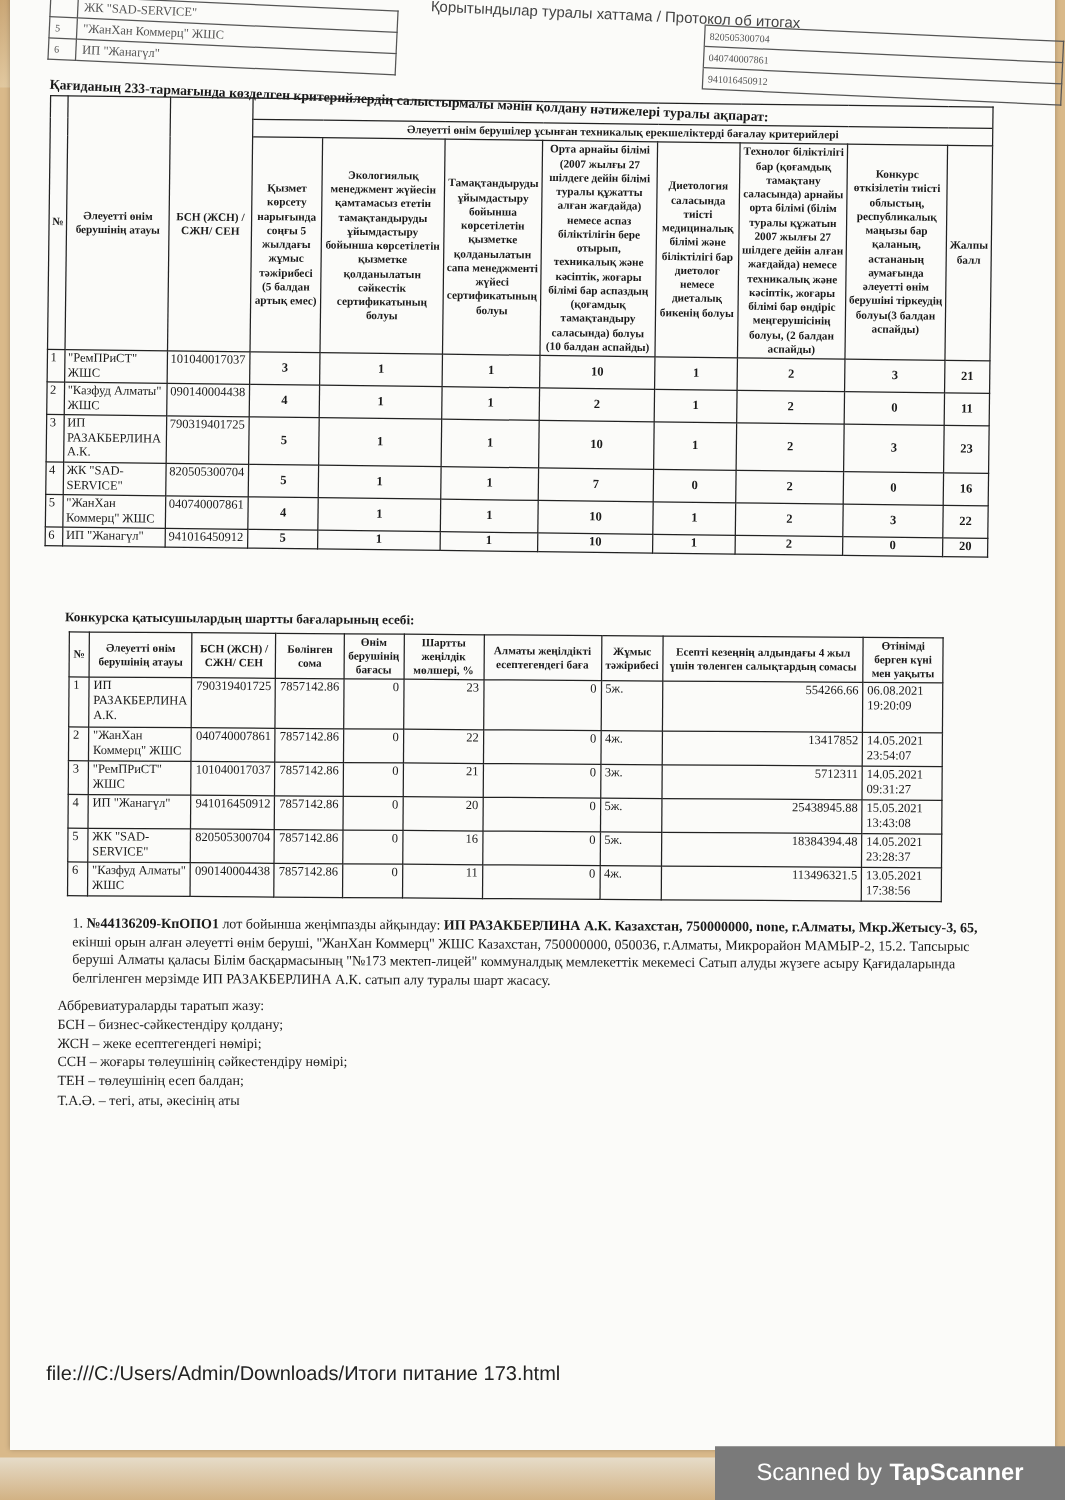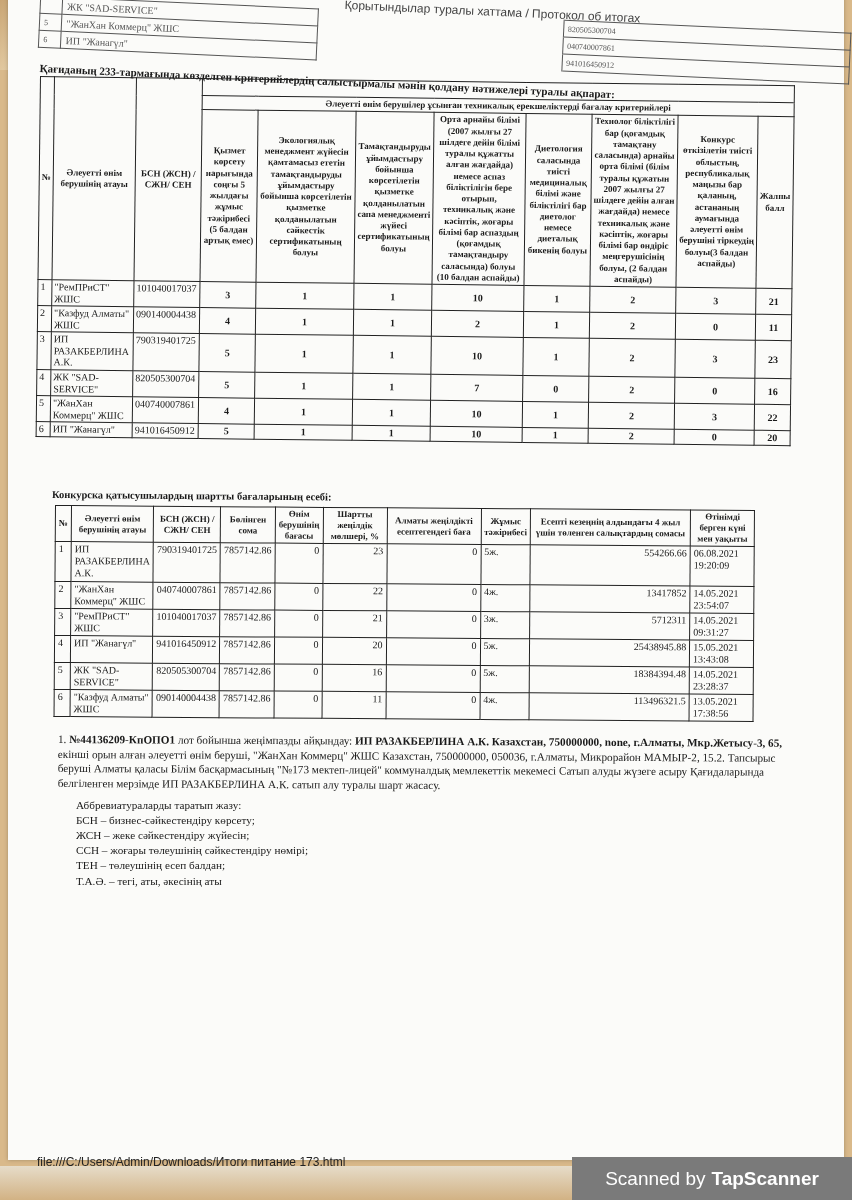--- a/index.html
+++ b/index.html
@@ -54,23 +54,23 @@
   table.res { border-collapse:collapse; font-size:10px; }
   table.res td, table.res th { border:1px solid #222; padding:1px 3px; vertical-align:top; line-height:1.2; }
   table.res th { font-weight:bold; font-size:9px; text-align:center; vertical-align:middle; }
   table.res td.r { text-align:right; }
 
   .conclusion {
     position:absolute; left:58px; top:732px; width:740px;
     font-size:11.2px; line-height:1.3; transform:rotate(0.3deg); transform-origin:0 0;
   }
   .conclusion b { font-weight:bold; }
-  .abbr { position:absolute; left:76px; top:798px; font-size:11.2px; line-height:1.35; }
+  .abbr { position:absolute; left:46px; top:798px; font-size:11.2px; line-height:1.35; }
   .footer-path {
-    position:absolute; left:37px; top:1155px; font-family:"Liberation Sans", sans-serif; font-size:12px; color:#222;
+    position:absolute; left:37px; top:1091px; font-family:"Liberation Sans", sans-serif; font-size:16px; color:#222;
   }
   .scanner {
     position:absolute; left:572px; top:1157px; width:280px; height:43px;
     background:#7a7a7a; color:#fff;
     font-family:"Liberation Sans", sans-serif; font-size:19px;
     display:flex; align-items:center; justify-content:center;
   }
   .scanner b { margin-left:6px; }
   .bottom-wood { position:absolute; left:0; top:1166px; width:572px; height:34px; background:linear-gradient(#e6dcc9,#d2b284);}
 </style>
@@ -353,22 +353,22 @@
       </tbody>
 </table>
 </div>
 
 <div class="conclusion">
   <span>1. </span><b>№44136209-КпОПО1</b><span> лот бойынша жеңімпазды айқындау: </span><b>ИП РАЗАКБЕРЛИНА А.К. Казахстан, 750000000, none, г.Алматы, Мкр.Жетысу-3, 65,</b><span> екінші орын алған әлеуетті өнім беруші, "ЖанХан Коммерц" ЖШС Казахстан, 750000000, 050036, г.Алматы, Микрорайон МАМЫР-2, 15.2. Тапсырыс беруші Алматы қаласы Білім басқармасының "№173 мектеп-лицей" коммуналдық мемлекеттік мекемесі Сатып алуды жүзеге асыру Қағидаларында белгіленген мерзімде ИП РАЗАКБЕРЛИНА А.К. сатып алу туралы шарт жасасу.</span>
 </div>
 
 <div class="abbr">
   <div>Аббревиатураларды таратып жазу:</div>
-  <div>БСН – бизнес-сәйкестендіру көрсету;</div>
-  <div>ЖСН – жеке сәйкестендіру жүйесін;</div>
+  <div>БСН – бизнес-сәйкестендіру қолдану;</div>
+  <div>ЖСН – жеке есептегендегі нөмірі;</div>
   <div>ССН – жоғары төлеушінің сәйкестендіру нөмірі;</div>
   <div>ТЕН – төлеушінің есеп балдан;</div>
   <div>Т.А.Ә. – тегі, аты, әкесінің аты</div>
 </div>
 
 <div class="footer-path">file:///C:/Users/Admin/Downloads/Итоги питание 173.html</div>
 
 <div class="scanner">
   <span>Scanned by</span>
     <b>TapScanner</b>

